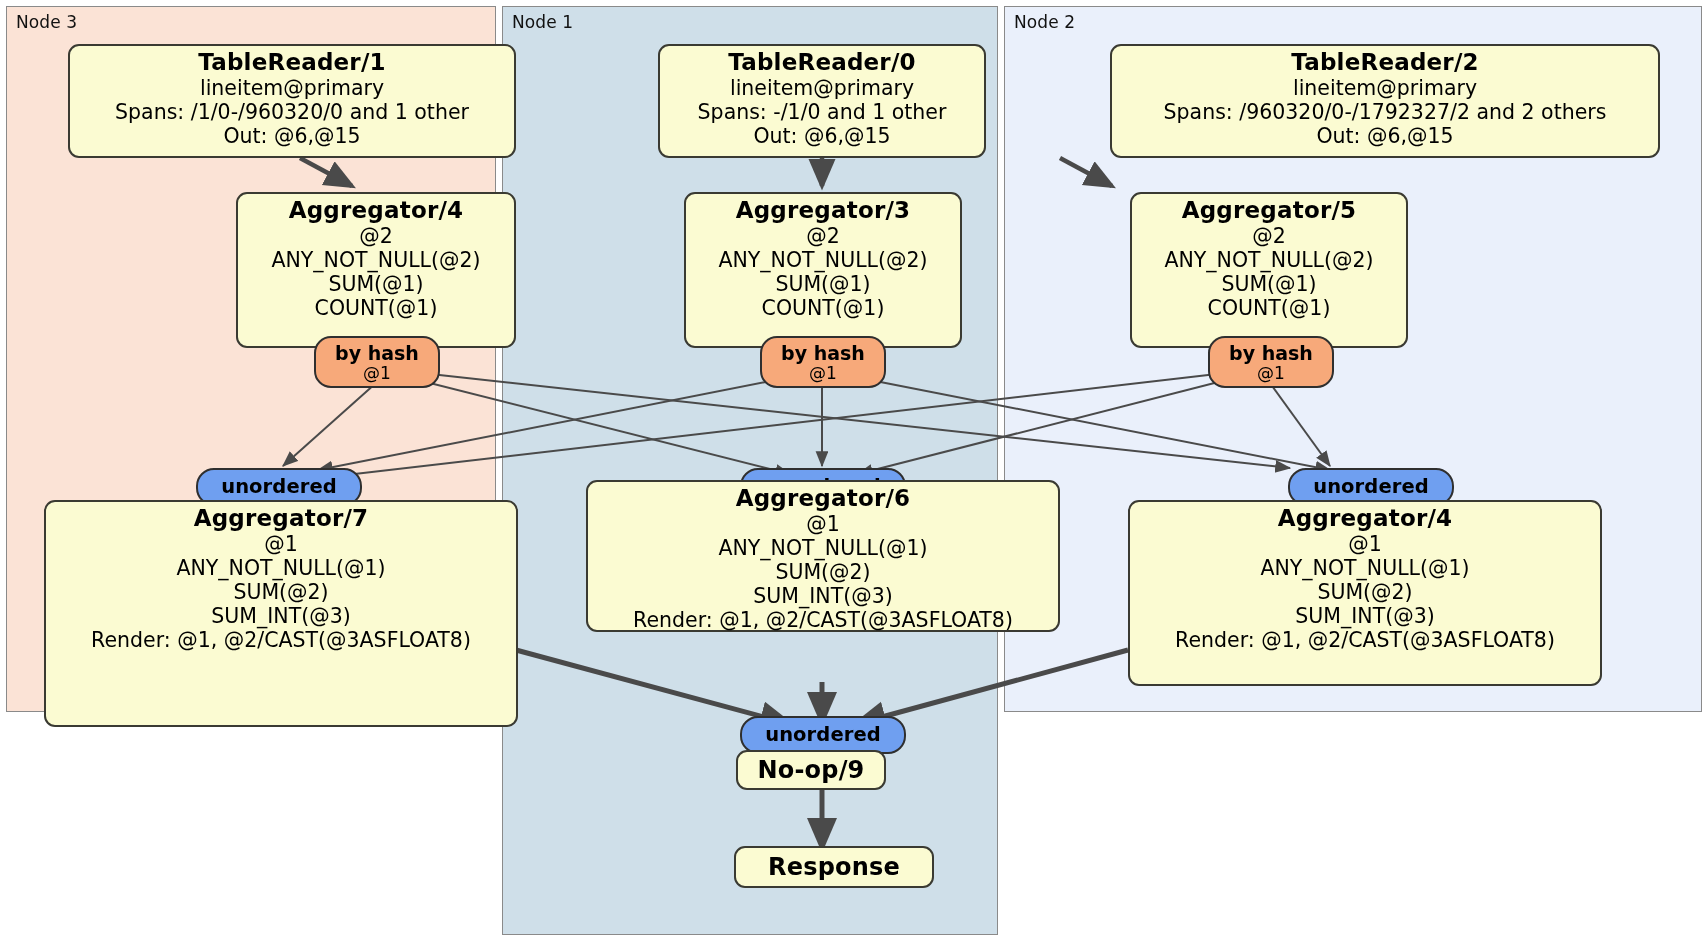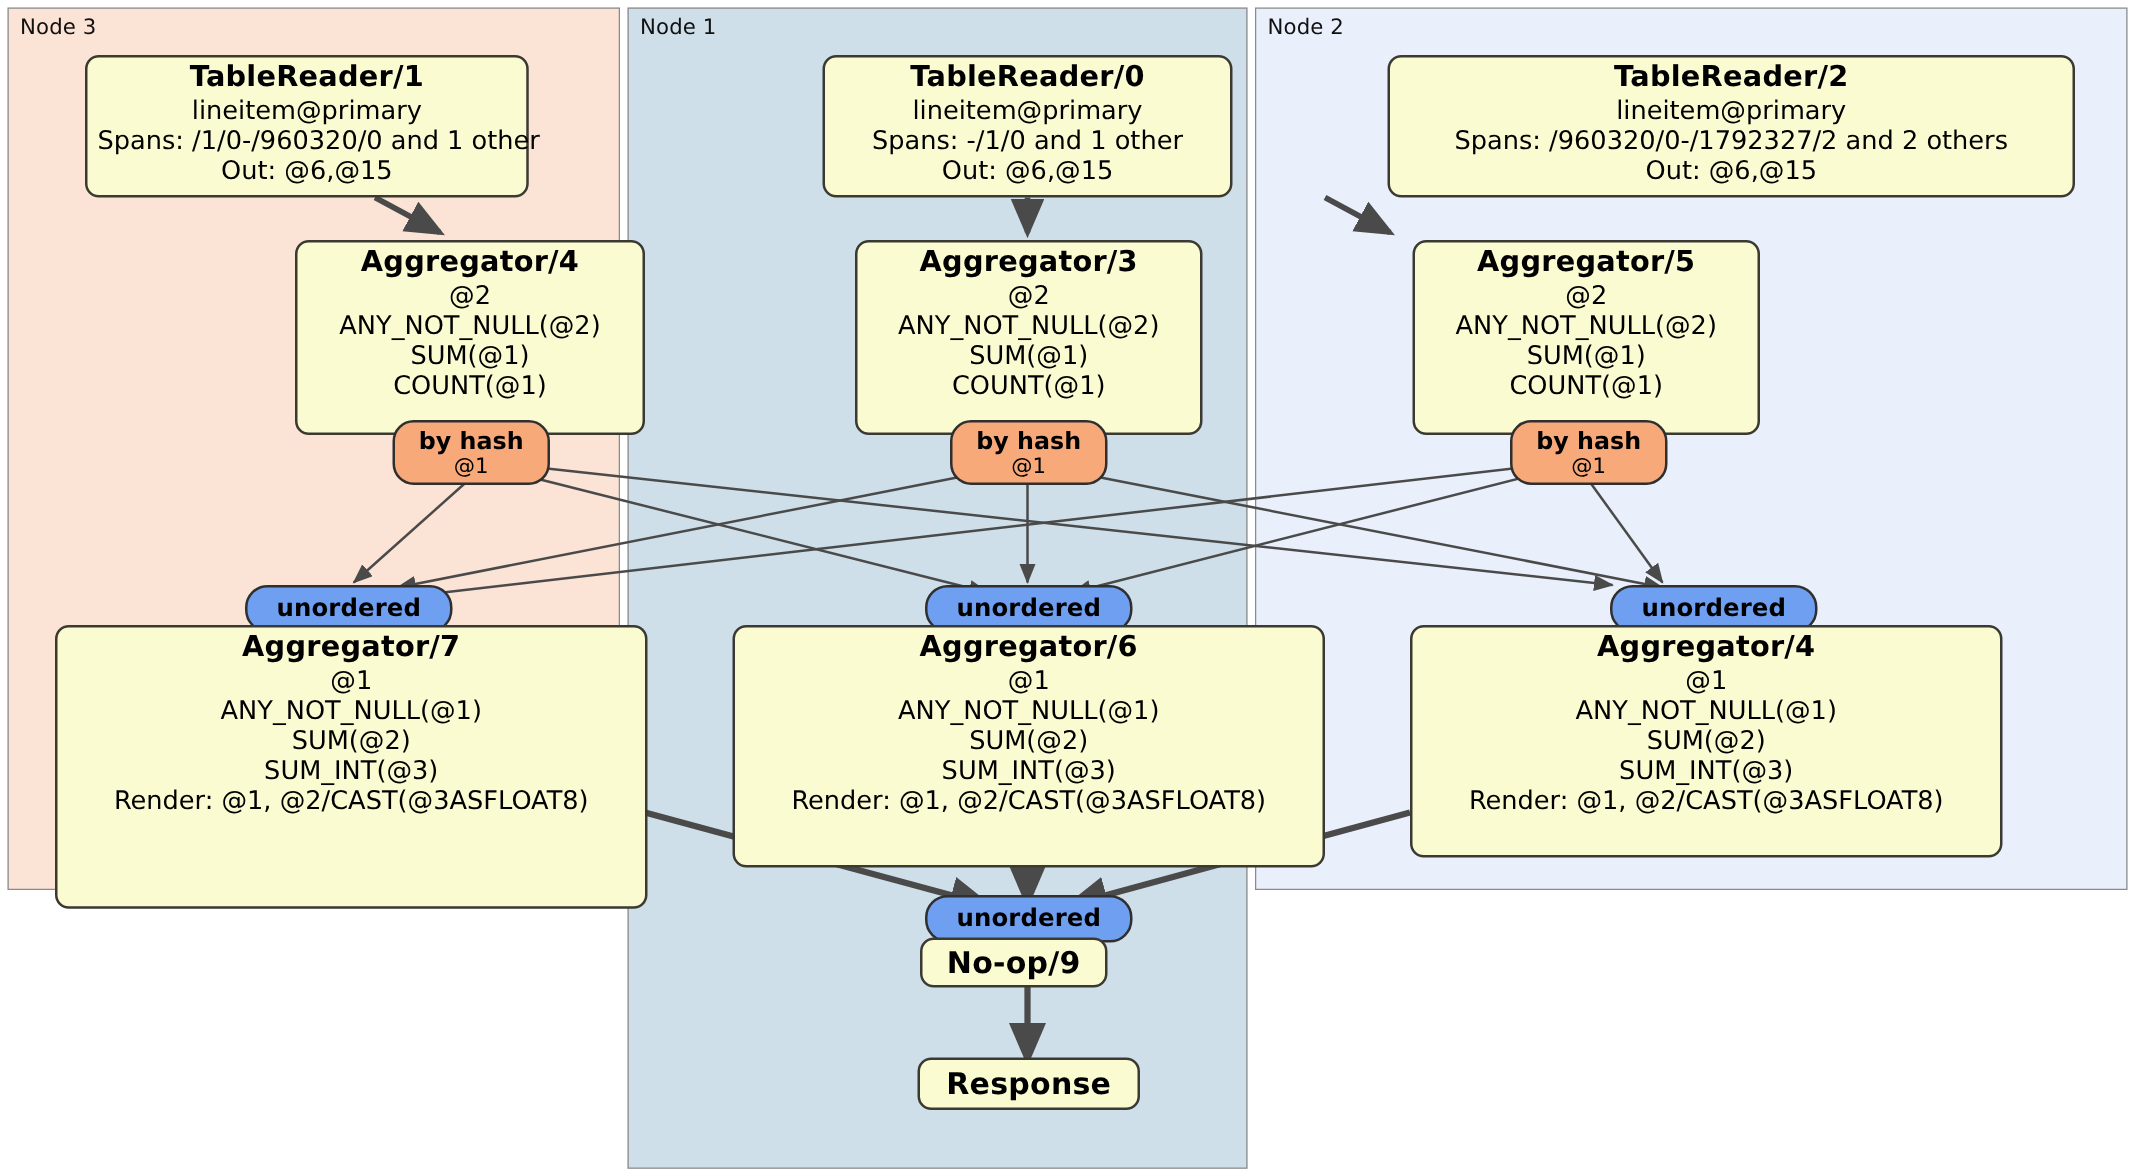--- a/index.html
+++ b/index.html
@@ -105,21 +105,21 @@
     <path d="M1234,378 L858,474" stroke="#4a4a4a" stroke-width="2" fill="none" marker-end="url(#ah)"></path>
     <path d="M1270,383 L1330,466" stroke="#4a4a4a" stroke-width="2" fill="none" marker-end="url(#ah)"></path>
 
     <path d="M516,650 L790,724" stroke="#4a4a4a" stroke-width="5" fill="none" marker-end="url(#ahs)"></path>
     <path d="M822,682 L822,722" stroke="#4a4a4a" stroke-width="5" fill="none" marker-end="url(#ahs)"></path>
     <path d="M1128,650 L856,724" stroke="#4a4a4a" stroke-width="5" fill="none" marker-end="url(#ahs)"></path>
 
     <path d="M822,788 L822,848" stroke="#4a4a4a" stroke-width="5" fill="none" marker-end="url(#ahs)"></path>
   </svg>
 
-  <div class="box" style="left:68px;top:44px;width:355px;height:114px;">
+  <div class="box" style="left:68px;top:44px;width:448px;height:114px;">
     <div class="ttl">TableReader/1</div>
     <div class="ln">lineitem@primary</div>
     <div class="ln">Spans: /1/0-/960320/0 and 1 other</div>
     <div class="ln">Out: @6,@15</div>
   </div>
 
   <div class="box" style="left:658px;top:44px;width:328px;height:114px;">
     <div class="ttl">TableReader/0</div>
     <div class="ln">lineitem@primary</div>
     <div class="ln">Spans: -/1/0 and 1 other</div>
@@ -186,21 +186,21 @@
 
   <div class="box" style="left:44px;top:500px;width:474px;height:227px;">
     <div class="ttl">Aggregator/7</div>
     <div class="ln">@1</div>
     <div class="ln">ANY_NOT_NULL(@1)</div>
     <div class="ln">SUM(@2)</div>
     <div class="ln">SUM_INT(@3)</div>
     <div class="ln">Render: @1, @2/CAST(@3ASFLOAT8)</div>
   </div>
 
-  <div class="box" style="left:586px;top:500px;width:474px;height:194px;">
+  <div class="box" style="left:586px;top:480px;width:474px;height:152px;">
     <div class="ttl">Aggregator/6</div>
     <div class="ln">@1</div>
     <div class="ln">ANY_NOT_NULL(@1)</div>
     <div class="ln">SUM(@2)</div>
     <div class="ln">SUM_INT(@3)</div>
     <div class="ln">Render: @1, @2/CAST(@3ASFLOAT8)</div>
   </div>
 
   <div class="box" style="left:1128px;top:500px;width:474px;height:186px;">
     <div class="ttl">Aggregator/4</div>
@@ -212,17 +212,17 @@
   </div>
 
   <div class="oval sync" style="left:740px;top:716px;width:166px;height:38px;">
     <div class="t1">unordered</div>
   </div>
 
   <div class="box simple" style="left:736px;top:750px;width:150px;height:40px;">
     <div class="ttl">No-op/9</div>
   </div>
 
-  <div class="box simple" style="left:734px;top:846px;width:178px;height:42px;">
+  <div class="box simple" style="left:734px;top:846px;width:200px;height:42px;">
     <div class="ttl">Response</div>
   </div>
 
 </div>
 
 </body></html>

